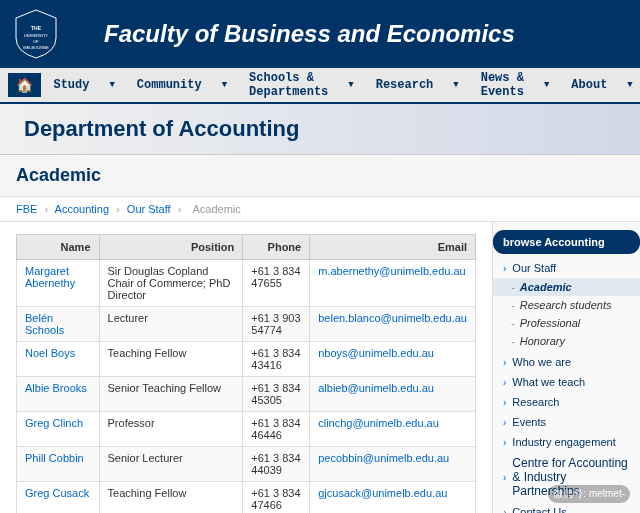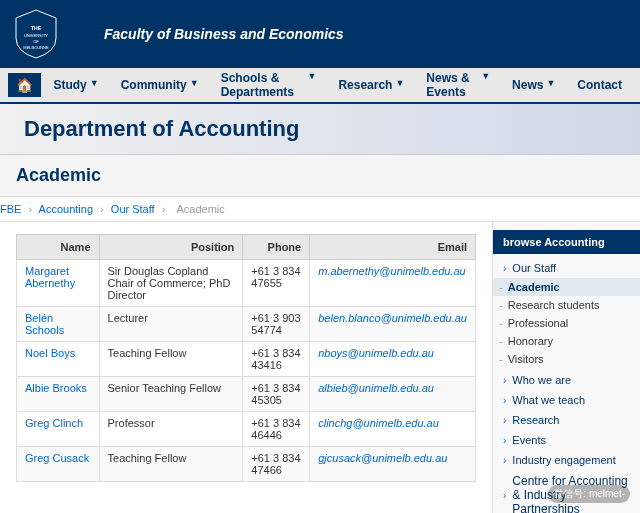--- a/index.html
+++ b/index.html
@@ -18,21 +18,21 @@
       align-items: center;
       gap: 8px;
       min-width: 80px;
     }
     .logo-shield {
       width: 48px;
       height: 52px;
     }
     .faculty-title {
       color: #fff;
-      font-size: 14px;
+      font-size: 24px;
       font-weight: bold;
       font-style: italic;
     }
 
     
     .nav-bar {
       background: #e8e8e8;
       border-bottom: 2px solid #003366;
       display: flex;
       align-items: center;
@@ -46,22 +46,24 @@
       padding: 4px 8px;
       font-size: 14px;
       cursor: pointer;
     }
     .nav-item {
       padding: 8px 10px;
       font-size: 12px;
       color: #003366;
       cursor: pointer;
       display: flex;
-      gap: 3px;
-      font-weight: bold;
+      align-items: center;
+      gap: 20px;
+      font-weight: bold;
+      font-family: Liberation Mono, monospace;
     }
     .nav-item .arrow { font-size: 9px; }
     .nav-contact { margin-left: auto; }
 
     
     .dept-header {
       background: linear-gradient(to right, #f0f0f0, #d0d8e8);
       padding: 12px 24px;
       border-bottom: 1px solid #ccc;
     }
@@ -81,21 +83,21 @@
       border-bottom: 1px solid #ddd;
     }
     .page-title-bar h2 {
       font-size: 18px;
       color: #003366;
       font-weight: bold;
     }
 
     
     .breadcrumb {
-      padding: 6px 0;
+      padding: 6px 16px;
       font-size: 11px;
       color: #666;
       border-bottom: 1px solid #ddd;
       background: #fff;
     }
     .breadcrumb a { color: #0066cc; text-decoration: none; }
     .breadcrumb span { color: #999; margin: 0 4px; }
 
     
     .main-layout {
@@ -129,58 +131,59 @@
     .staff-table tr:nth-child(even) td { background: #f9f9f9; }
     .name-link {
       color: #0066cc;
       text-decoration: none;
       cursor: pointer;
     }
     .email-link {
       color: #0066cc;
       text-decoration: none;
       cursor: pointer;
-      font-style: italic;
     }
 
     
     .sidebar {
       width: 148px;
       min-width: 148px;
       padding: 8px 0;
       border-left: 1px solid #ddd;
       background: #f9f9f9;
     }
     .sidebar-title {
       background: #003366;
       color: #fff;
       padding: 6px 10px;
       font-size: 11px;
       font-weight: bold;
       margin-bottom: 4px;
+      border-radius: 11px;
     }
     .sidebar-section {
       margin-bottom: 2px;
     }
     .sidebar-item {
       padding: 4px 10px;
       font-size: 11px;
       cursor: pointer;
       display: flex;
       align-items: center;
       gap: 4px;
     }
     .sidebar-item a {
       color: #003366;
       text-decoration: none;
     }
     .sidebar-sub {
-      padding: 3px 10px 3px 6px;
-      font-size: 11px;
-      cursor: pointer;
+      padding: 3px 10px 3px 18px;
+      font-size: 11px;
+      cursor: pointer;
+      font-style: italic;
     }
     .sidebar-sub a { color: #333; text-decoration: none; }
     .sidebar-sub.active-sub {
       background: #e0e8f0;
     }
     .sidebar-sub.active-sub a {
       color: #003366;
       font-weight: bold;
     }
     .arrow-right { color: #0066cc; font-size: 10px; margin-right: 2px; }
@@ -231,21 +234,21 @@
   </div>
   <div class="nav-item">
     <span>Research</span>
     <span class="arrow">▼</span>
   </div>
   <div class="nav-item">
     <span>News &amp; Events</span>
     <span class="arrow">▼</span>
   </div>
   <div class="nav-item">
-    <span>News</span>
+    <span>About</span>
     <span class="arrow">▼</span>
   </div>
   <div class="nav-item nav-contact">
     <span>Contact</span>
   </div>
 </div>
 
 <div class="dept-header">
   <h1>Department of Accounting</h1>
 </div>
@@ -302,20 +305,26 @@
               <td>+61 3 834 45305</td>
               <td><a class="email-link" href="mailto:albieb@unimelb.edu.au">albieb@unimelb.edu.au</a></td>
             </tr>
             <tr>
               <td><a class="name-link" href="#">Greg Clinch</a></td>
               <td>Professor</td>
               <td>+61 3 834 46446</td>
               <td><a class="email-link" href="mailto:clinchg@unimelb.edu.au">clinchg@unimelb.edu.au</a></td>
             </tr>
             <tr>
+              <td><a class="name-link" href="#">Phill Cobbin</a></td>
+              <td>Senior Lecturer</td>
+              <td>+61 3 834 44039</td>
+              <td><a class="email-link" href="mailto:pecobbin@unimelb.edu.au">pecobbin@unimelb.edu.au</a></td>
+            </tr>
+            <tr>
               <td><a class="name-link" href="#">Greg Cusack</a></td>
               <td>Teaching Fellow</td>
               <td>+61 3 834 47466</td>
               <td><a class="email-link" href="mailto:gjcusack@unimelb.edu.au">gjcusack@unimelb.edu.au</a></td>
             </tr>
           </tbody>
       </table>
     </div>
 
     <div class="sidebar">
@@ -335,24 +344,20 @@
           <a href="#">Research students</a>
         </div>
         <div class="sidebar-sub">
           <span class="dash">-</span>
           <a href="#">Professional</a>
         </div>
         <div class="sidebar-sub">
           <span class="dash">-</span>
           <a href="#">Honorary</a>
         </div>
-        <div class="sidebar-sub">
-          <span class="dash">-</span>
-          <a href="#">Visitors</a>
-        </div>
       </div>
 
       <div class="sidebar-item">
         <span class="arrow-right">›</span>
         <a href="#">Who we are</a>
       </div>
       <div class="sidebar-item">
         <span class="arrow-right">›</span>
         <a href="#">What we teach</a>
       </div>

